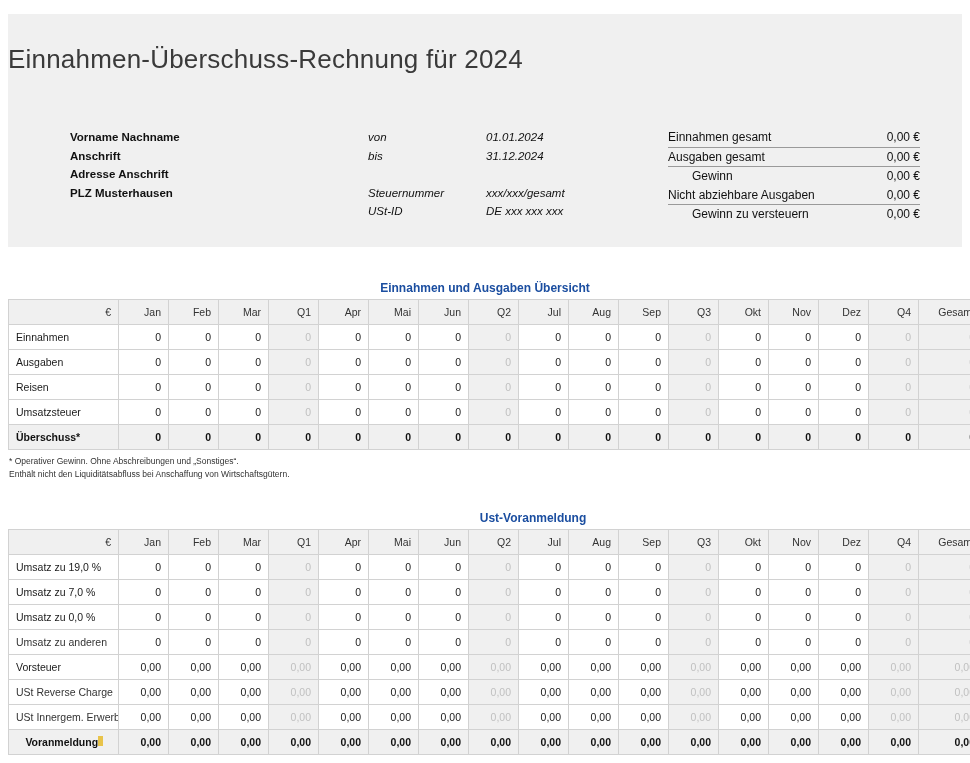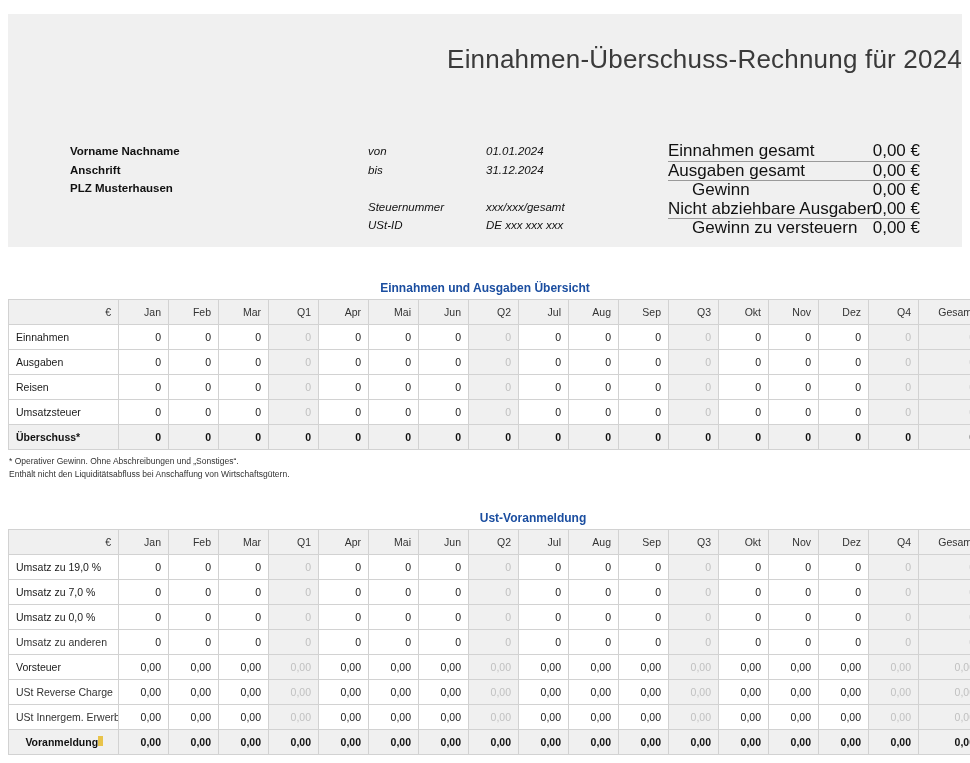--- a/index.html
+++ b/index.html
@@ -29,30 +29,30 @@
     width: 954px;
     height: 233px;
     background: #f0f0f0;
     box-sizing: border-box;
   }
   .doc-title {
     position: absolute;
     left: 0;
     top: 30px;
     width: 954px;
-    text-align: right;
+    text-align: left;
     font-size: 26px;
     color: #3a3a3a;
     font-weight: normal;
     letter-spacing: 0.2px;
   }
   .meta {
     position: absolute;
     left: 0;
-    top: 114px;
+    top: 100px;
     width: 954px;
     height: 120px;
   }
   .col-addr {
     position: absolute;
     left: 62px;
     top: 14px;
     width: 280px;
   }
   .col-addr div {
@@ -84,21 +84,21 @@
   .col-sums {
     position: absolute;
     left: 660px;
     top: 14px;
     width: 252px;
   }
   .sum-row {
     position: relative;
     height: 18.5px;
     line-height: 18.5px;
-    font-size: 17px;
+    font-size: 12px;
     color: #111;
   }
   .sum-row .lbl {
     position: absolute;
     left: 0;
   }
   .sum-row .val {
     position: absolute;
     right: 0;
     text-align: right;
@@ -218,20 +218,21 @@
 
 <div class="page">
 
   <div class="header-box">
     <div class="doc-title">Einnahmen-Überschuss-Rechnung für 2024</div>
 
     <div class="meta">
       <div class="col-addr">
         <div>Vorname Nachname</div>
         <div>Anschrift</div>
+        <div>Adresse Anschrift</div>
         <div>PLZ Musterhausen</div>
       </div>
 
       <div class="col-dates">
         <div class="date-row">
           <span class="lbl">von</span><span>01.01.2024</span>
         </div>
         <div class="date-row">
           <span class="lbl">bis</span><span>31.12.2024</span>
         </div>

